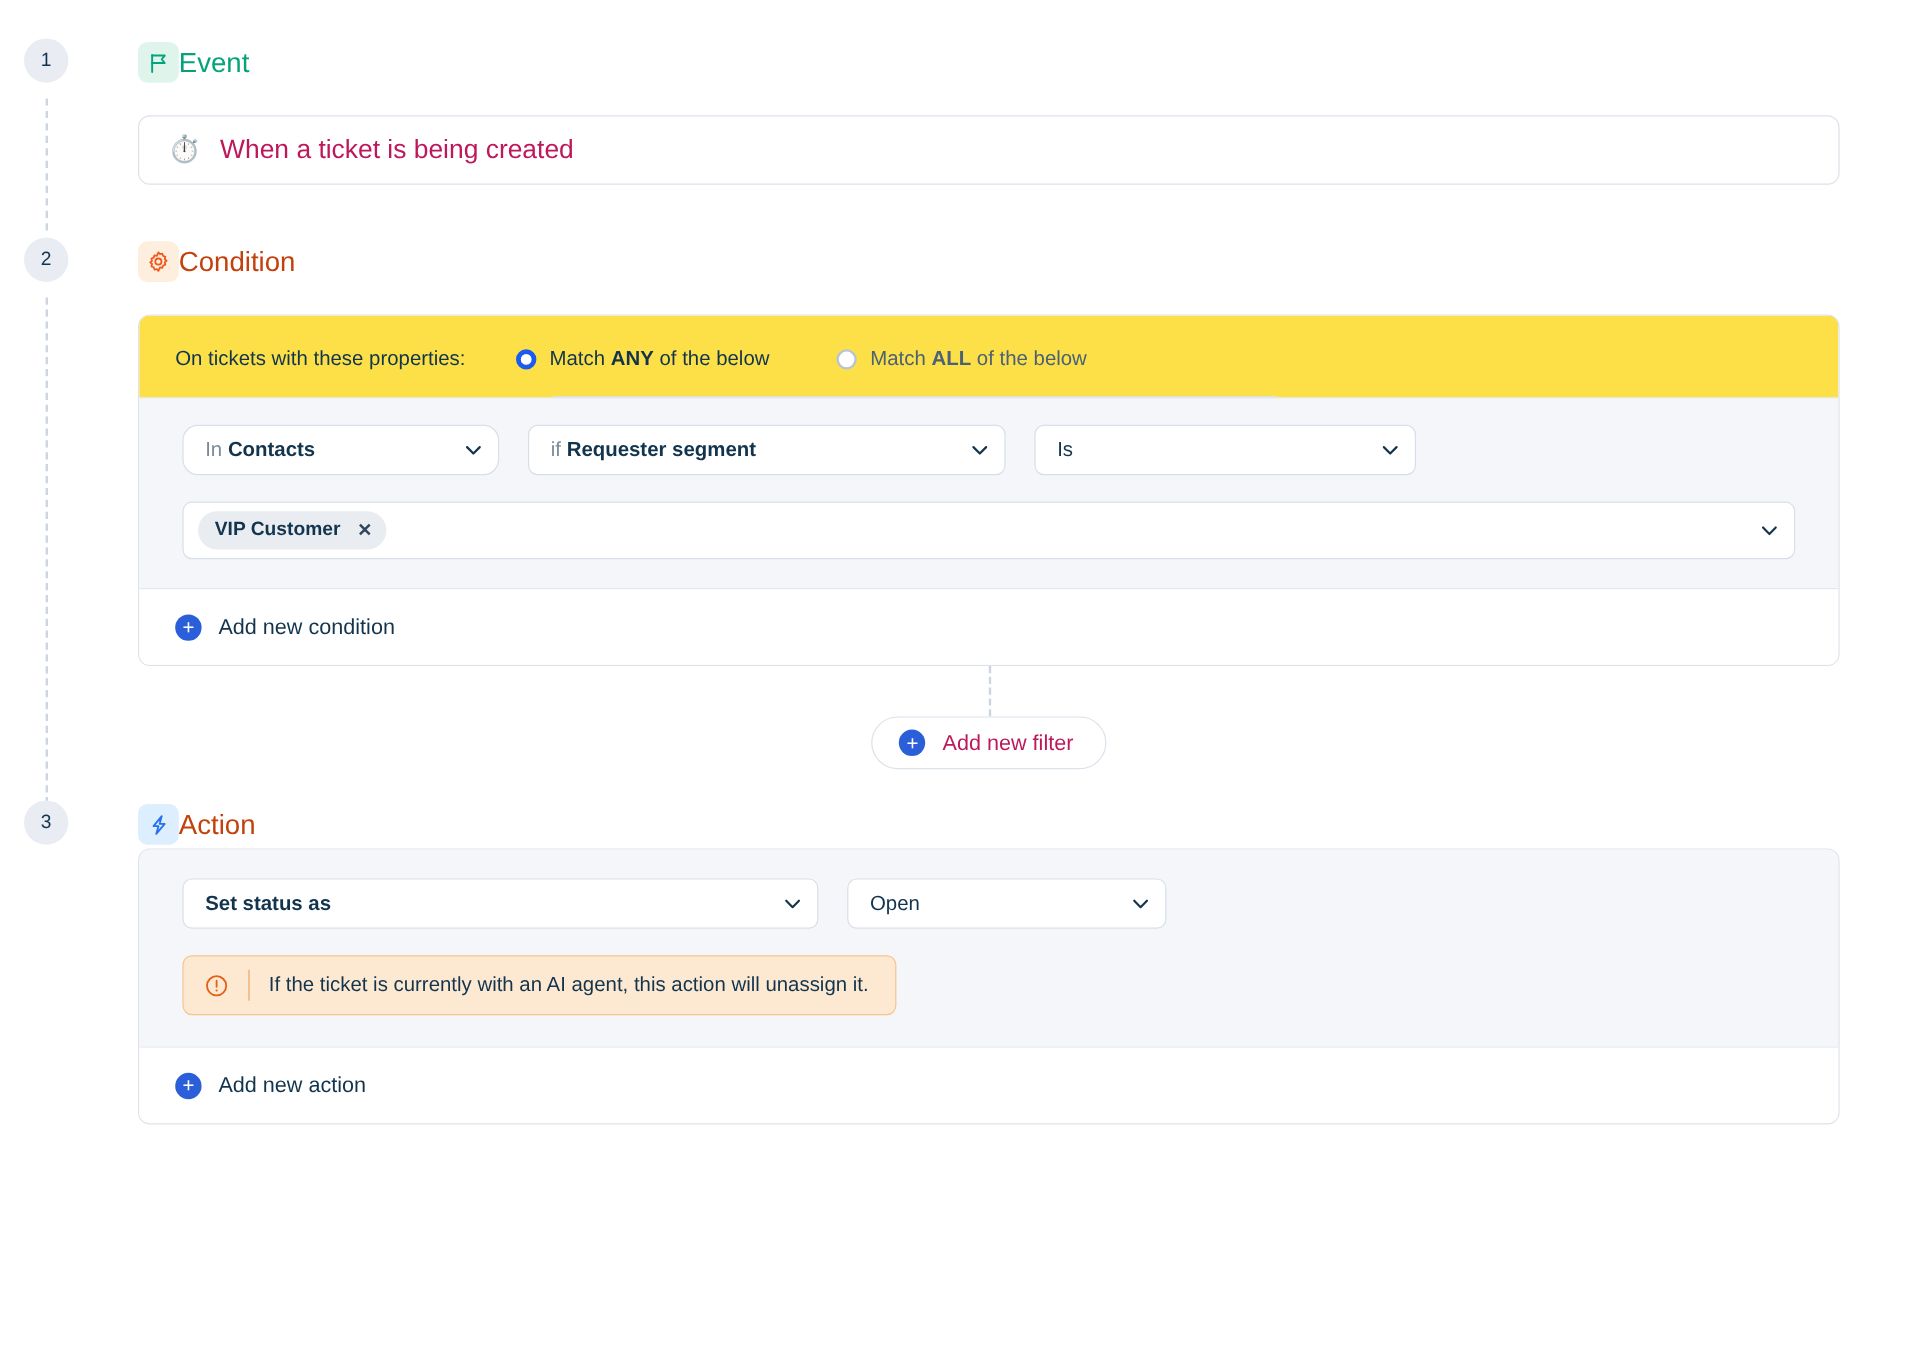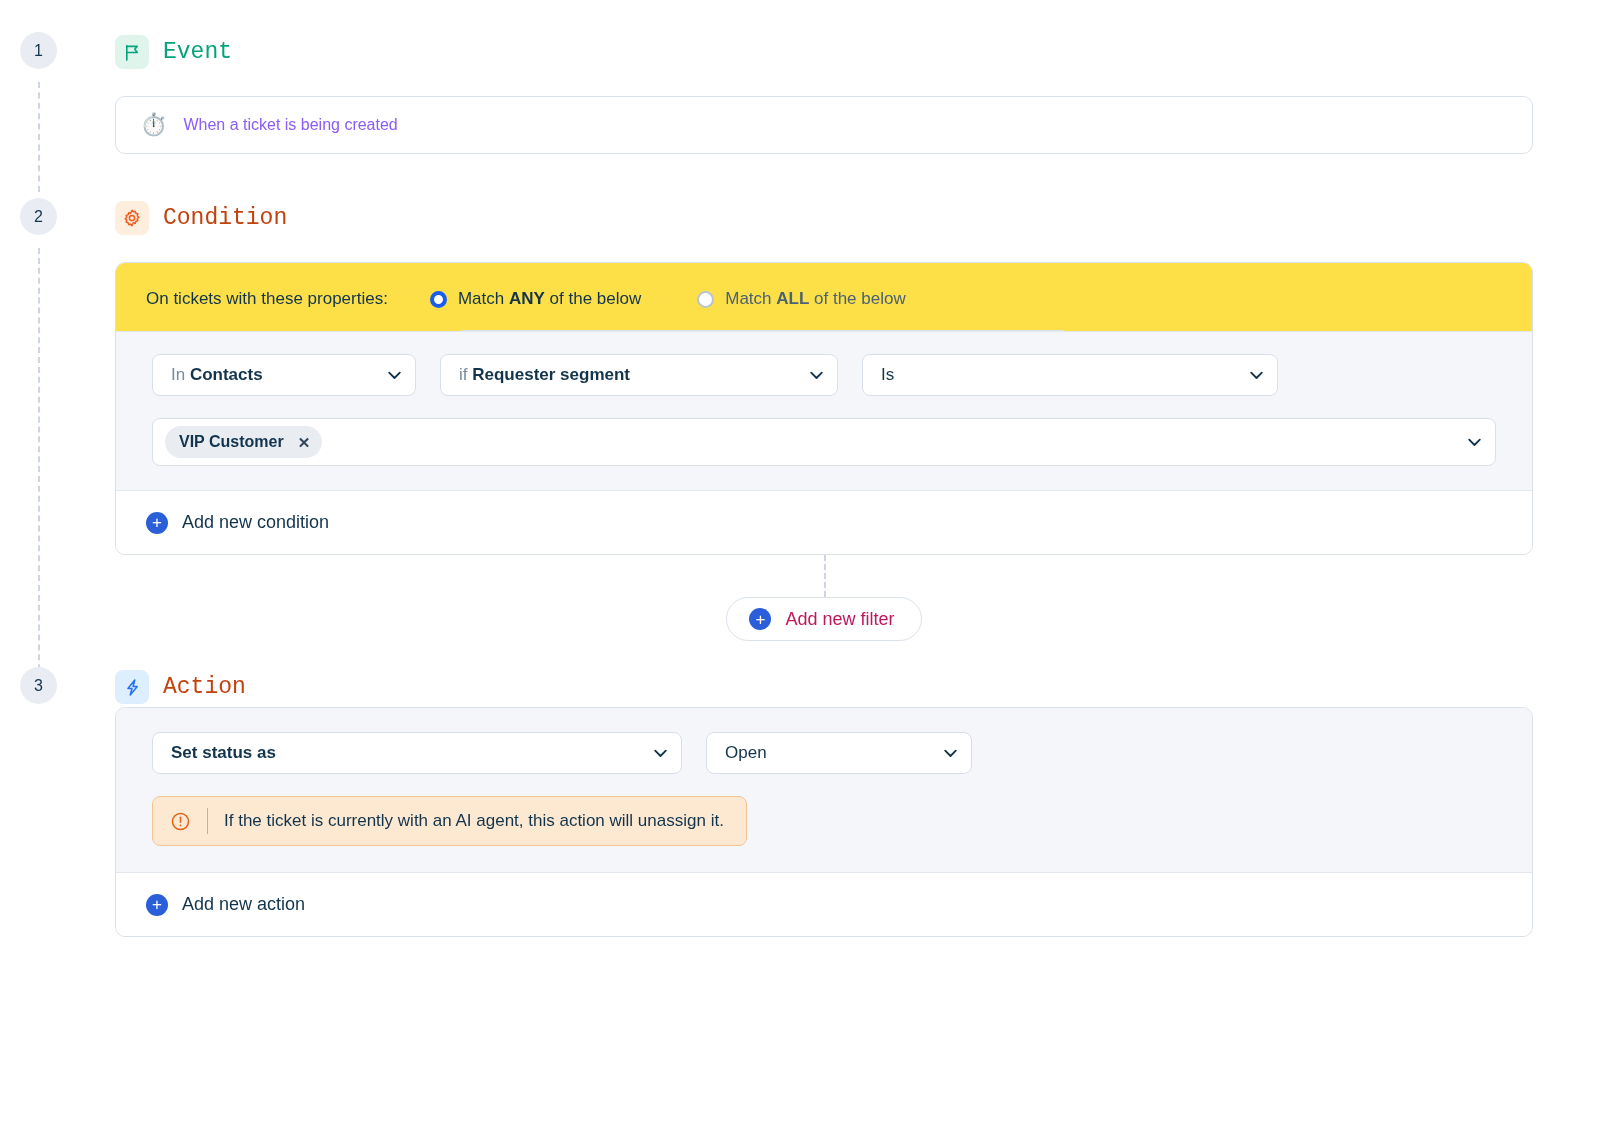--- a/index.html
+++ b/index.html
@@ -43,23 +43,21 @@
     left: 38px;
     width: 0;
     border-left: 2px dashed #cdd6e0;
   }
 
   .step-body { flex: 1 1 auto; min-width: 0; padding-right: 67px; }
 
   .step-head {
     display: flex;
     align-items: center;
-    gap: 14px;
     height: 40px;
-    font-family: Liberation Mono, monospace;
   }
   .head-icon {
     width: 34px; height: 34px;
     border-radius: 8px;
     display: flex; align-items: center; justify-content: center;
     flex: 0 0 34px;
   }
   .head-icon.event  { background: #dff5ec; }
   .head-icon.cond   { background: #fdeedd; }
   .head-icon.action { background: #ddeeff; }
@@ -85,21 +83,21 @@
   
   .event-card {
     margin-top: 24px;
     height: 58px;
     display: flex;
     align-items: center;
     padding: 0 24px;
     gap: 16px;
   }
   .stopwatch { font-size: 22px; line-height: 1; }
-  .event-text { font-size: 16px; color: #8b5cf6; }
+  .event-text { font-size: 22px; color: #be185d; }
 
   
   .cond-panel { margin-top: 24px; }
   .cond-top {
     background: #fde047;
     padding: 26px 30px 0 30px;
     position: relative;
     height: 68px;
   }
   .cond-top-inner {
@@ -155,23 +153,23 @@
   .sel .strong { font-weight: bold; color: #12344d; }
   .sel .plain { font-weight: normal; color: #12344d; }
   .chev {
     flex: 0 0 auto;
     width: 14px; height: 14px;
     color: #12344d;
     display: flex; align-items: center; justify-content: center;
   }
   .chev svg { display: block; }
 
-  .sel-w1 { width: 264px; }
+  .sel-w1 { width: 264px; border-radius: 13px; }
   .sel-w2 { width: 398px; }
-  .sel-w3 { width: 416px; }
+  .sel-w3 { width: 318px; }
 
   .tagbox {
     background: #ffffff;
     border: 1px solid #d8dfe8;
     border-radius: 8px;
     min-height: 48px;
     display: flex; align-items: center;
     padding: 0 14px 0 12px;
     width: 100%;
   }

